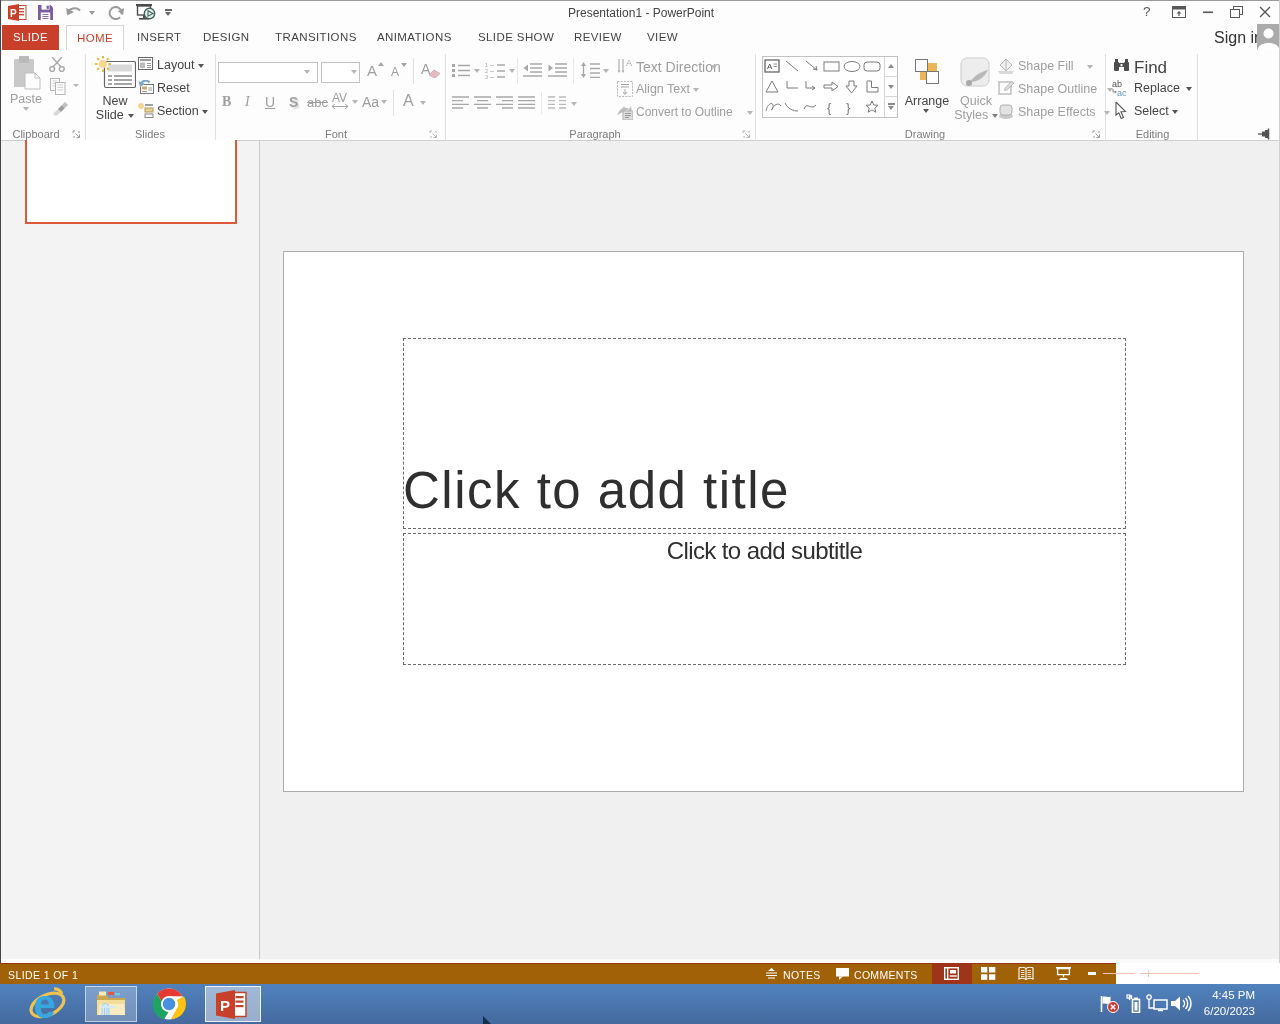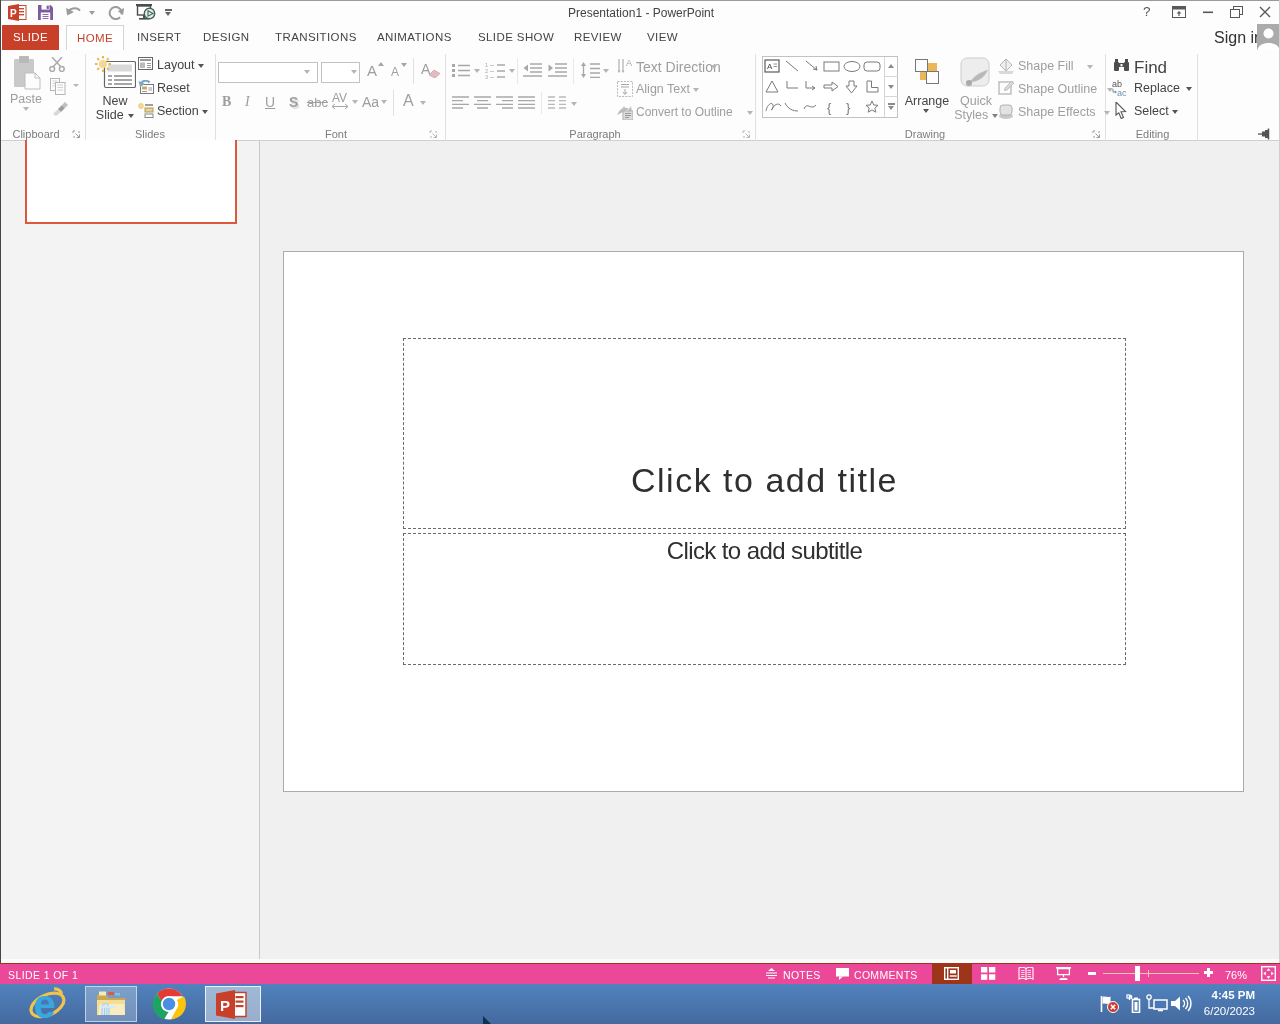--- a/index.html
+++ b/index.html
@@ -453,30 +453,30 @@
 </div>
 
 <div class="abs" style="left:1px;top:141px;width:1279px;height:822px;background:#f0f0f0;"></div>
 <div class="abs" style="left:1px;top:141px;width:259px;height:822px;background:#f3f3f3;border-right:1px solid #c9c9c9;"></div>
 
 <div class="abs" style="left:25px;top:140px;width:212px;height:84px;background:#fff;border:2px solid #dd593c;border-top:none;"></div>
 
 <div class="abs" style="left:283px;top:251px;width:961px;height:541px;background:#fff;border:1px solid #ababab;"></div>
 
 <div class="abs" style="left:403px;top:338px;width:723px;height:191px;border:1px dashed #6a6a6a;"></div>
-<div class="abs" id="titletext" style="left:403px;top:461px;width:723px;text-align:center;font-size:34px;letter-spacing:1.5px;color:#2f2f2f;">Click to add title</div>
+<div class="abs" id="titletext" style="left:403px;top:461px;width:723px;text-align:left;font-size:51px;letter-spacing:1.5px;color:#2f2f2f;">Click to add title</div>
 
 <div class="abs" style="left:403px;top:533px;width:723px;height:132px;border:1px dashed #6a6a6a;"></div>
 <div class="abs" id="subtext" style="left:403px;top:537px;width:723px;text-align:center;font-size:24px;letter-spacing:-0.6px;color:#2f2f2f;">Click to add subtitle</div>
 
 <div class="abs" style="left:0;top:0;width:1px;height:963px;background:#454545;z-index:50;"></div>
 <div class="abs" style="left:1279px;top:0;width:1px;height:963px;background:#cfcfcf;z-index:50;"></div>
 
 <div class="abs" style="left:1px;top:959px;width:1278px;height:4px;background:#fbfbfb;"></div>
-<div class="abs" id="statusbar" style="left:0;top:963px;width:1280px;height:21px;background:#ec4899;border-top:1px solid #9c371e;color:#fff;font-size:11px;">
+<div class="abs" id="statusbar" style="left:0;top:963px;width:1116px;height:21px;background:#a16207;border-top:1px solid #9c371e;color:#fff;font-size:11px;">
   <span class="abs" style="left:8px;top:5px;letter-spacing:0.4px;font-size:10.5px;">SLIDE 1 OF 1</span>
 </div>
 <div class="abs" id="statusright" style="left:0;top:963px;width:1280px;height:21px;color:#fff;">
 
   <svg class="abs" style="left:765px;top:5px;" width="13" height="11" viewBox="0 0 13 11">
     <path d="M6.5 0 L10 3 H3 Z" fill="#fff"></path>
     <path d="M1 5 H12 M1 7.5 H12 M3 10 H10" stroke="#fff" stroke-width="1.1"></path>
   </svg>
   <span class="abs" style="left:783px;top:6px;font-size:10.5px;letter-spacing:0.3px;">NOTES</span>
 
@@ -593,18 +593,18 @@
     <rect x="8" y="6" width="13" height="9" fill="none" stroke="#fff" stroke-width="1.5"></rect>
     <rect x="10" y="8" width="9" height="5" fill="#4b79b7"></rect>
     <path d="M12 16.5 H17 M14.5 15 V16.5" stroke="#fff" stroke-width="1.3"></path>
   </svg>
 
   <svg class="abs" style="left:75px;top:10px;" width="22" height="19" viewBox="0 0 22 19">
     <path d="M1 7 H5 L10 2.5 V16.5 L5 12 H1 Z" fill="#fff"></path>
     <path d="M13 6 a5 5 0 0 1 0 7 M15.5 4 a8 8 0 0 1 0 11 M18 2 a11 11 0 0 1 0 15" fill="none" stroke="#fff" stroke-width="1.4"></path>
   </svg>
 </div>
-<div class="abs" style="left:1205px;top:989px;width:50px;color:#fff;font-size:11.5px;text-align:right;font-weight:bold;">4:45 PM</div>
+<div class="abs" style="left:1205px;top:989px;width:50px;color:#fff;font-size:11.5px;text-align:right;">4:45 PM</div>
 <div class="abs" style="left:1190px;top:1005px;width:65px;color:#fff;font-size:11.5px;text-align:right;">6/20/2023</div>
 
 <svg class="abs" style="left:478px;top:1012px;" width="20" height="12" viewBox="0 0 20 12">
     <path d="M5 12 L5 0 L14 9 Z" fill="#10304e" transform="translate(0,4)"></path>
   </svg>
 
 </body></html>

